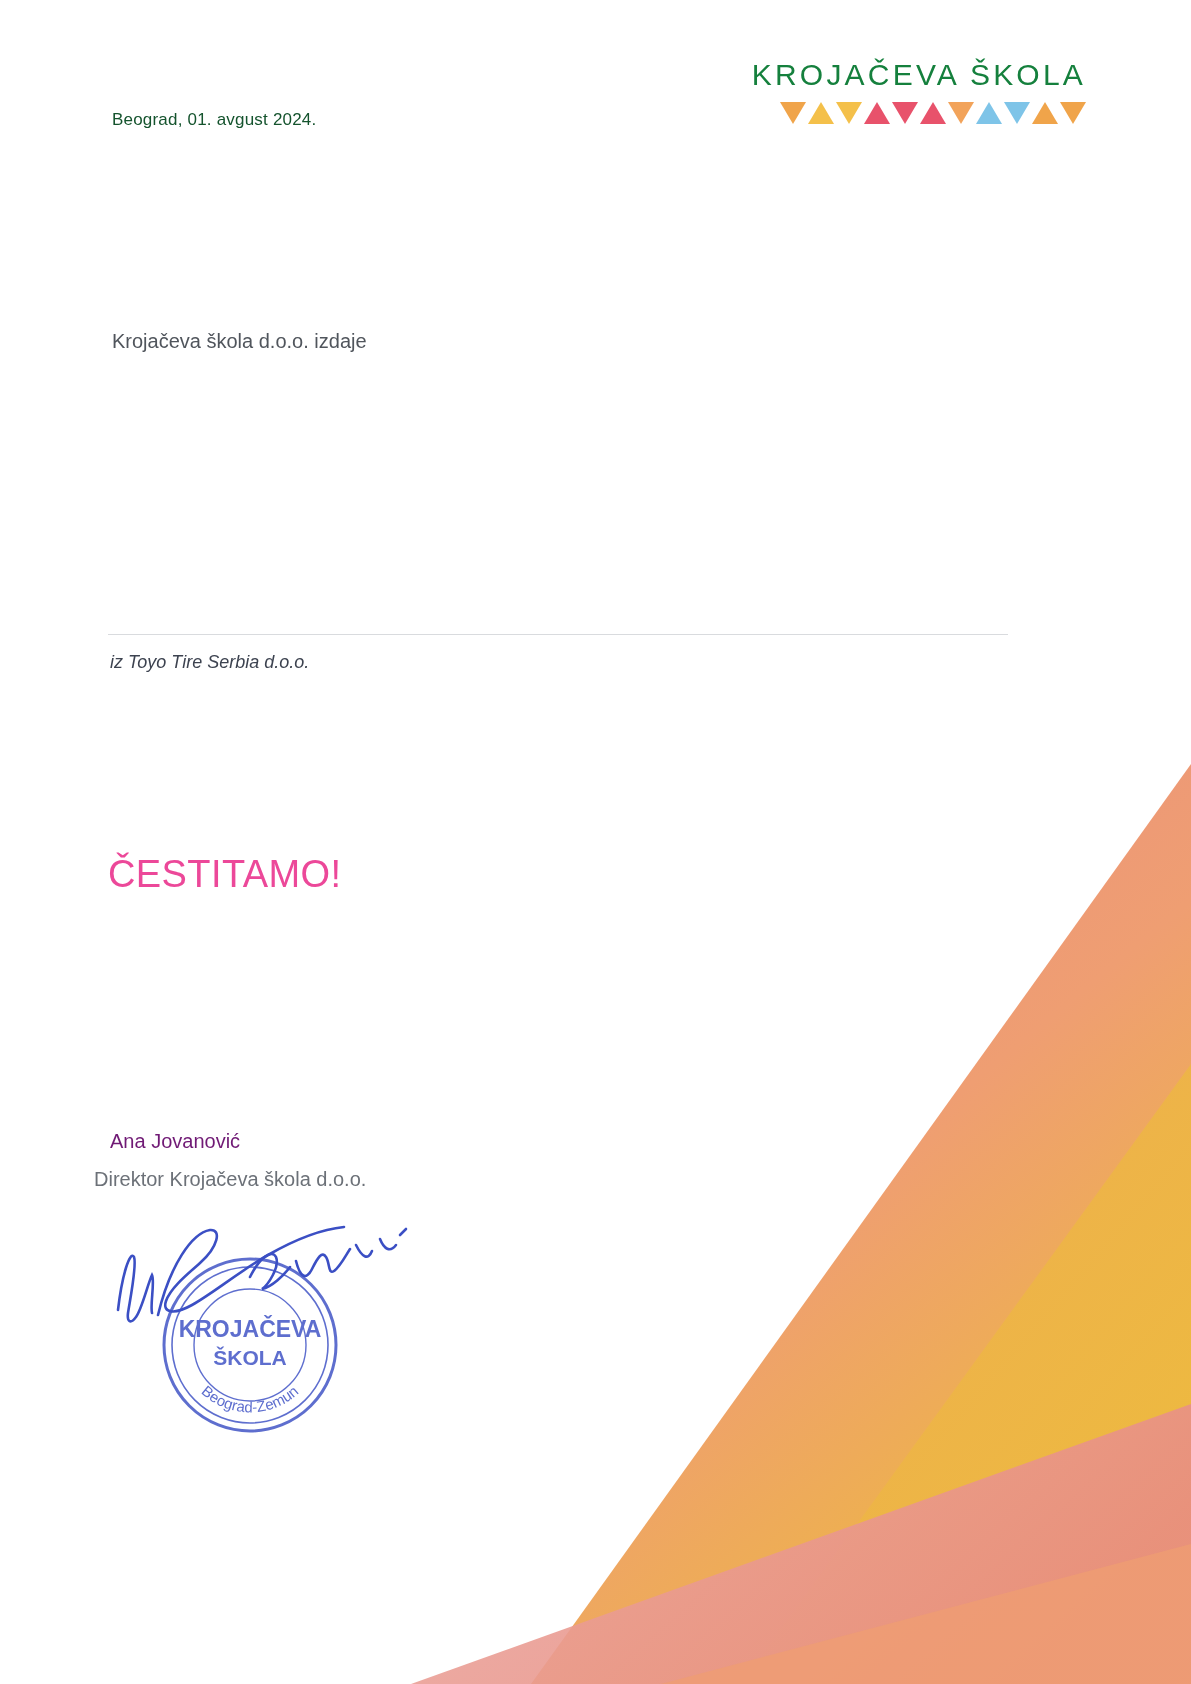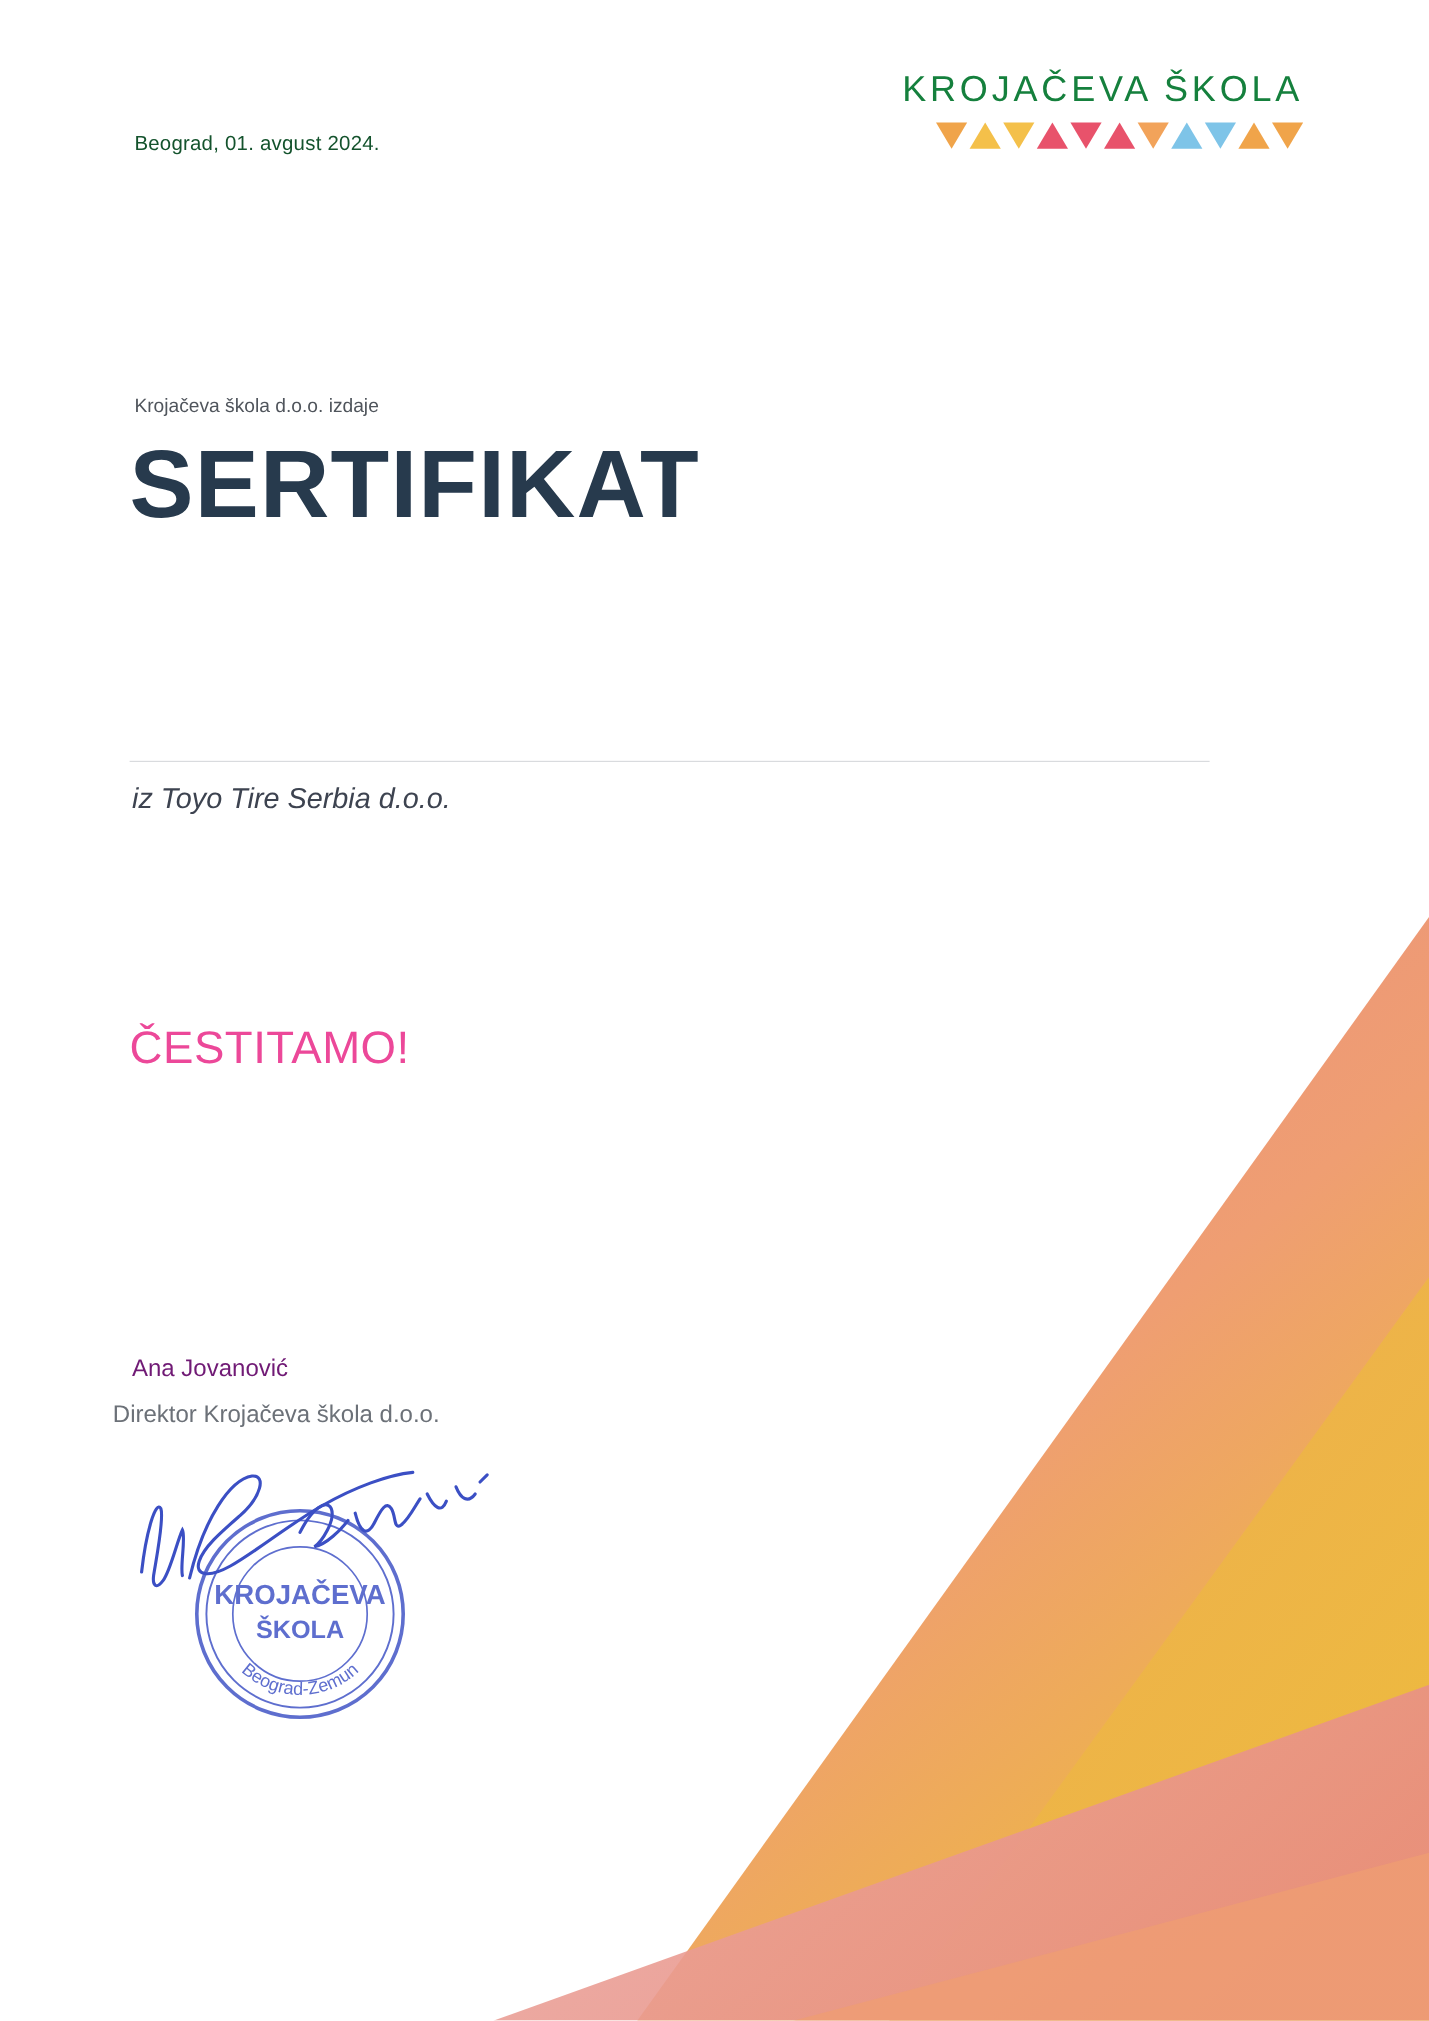--- a/index.html
+++ b/index.html
@@ -69,21 +69,21 @@
   }
   .tri.up {
     border-bottom: 22px solid currentColor;
   }
 
   
   .issuer {
     position: absolute;
     left: 112px;
     top: 330px;
-    font-size: 16px;
+    font-size: 20px;
     color: #50555c;
   }
   .main-title {
     position: absolute;
     left: 108px;
     top: 358px;
     font-size: 80px;
     font-weight: bold;
     color: #273a4d;
     letter-spacing: 1px;
@@ -105,21 +105,21 @@
     left: 108px;
     top: 634px;
     width: 900px;
     height: 1px;
     background: #d9dbde;
   }
   .company {
     position: absolute;
     left: 110px;
     top: 652px;
-    font-size: 24px;
+    font-size: 18px;
     font-style: italic;
     color: #3d4350;
   }
 
   
   .congrats {
     position: absolute;
     left: 108px;
     top: 808px;
     font-size: 38px;
@@ -204,21 +204,20 @@
       <span class="tri up" style="color:#e8526b"></span>
       <span class="tri down" style="color:#f2a35a"></span>
       <span class="tri up" style="color:#7ec4e8"></span>
       <span class="tri down" style="color:#7ec4e8"></span>
       <span class="tri up" style="color:#f0a44a"></span>
       <span class="tri down" style="color:#f0a44a"></span>
     </div>
   </div>
 
   <div class="issuer">Krojačeva škola d.o.o. izdaje</div>
-  <div class="main-title">SERTIFIKAT</div>
 
   <div class="recipient-rule"></div>
   <div class="company">iz Toyo Tire Serbia d.o.o.</div>
 
   <div class="congrats">ČESTITAMO!</div>
 
   <div class="sig-name">Ana Jovanović</div>
   <div class="sig-role">Direktor Krojačeva škola d.o.o.</div>
 
   <svg class="sig-graphic" viewBox="0 0 330 230">

